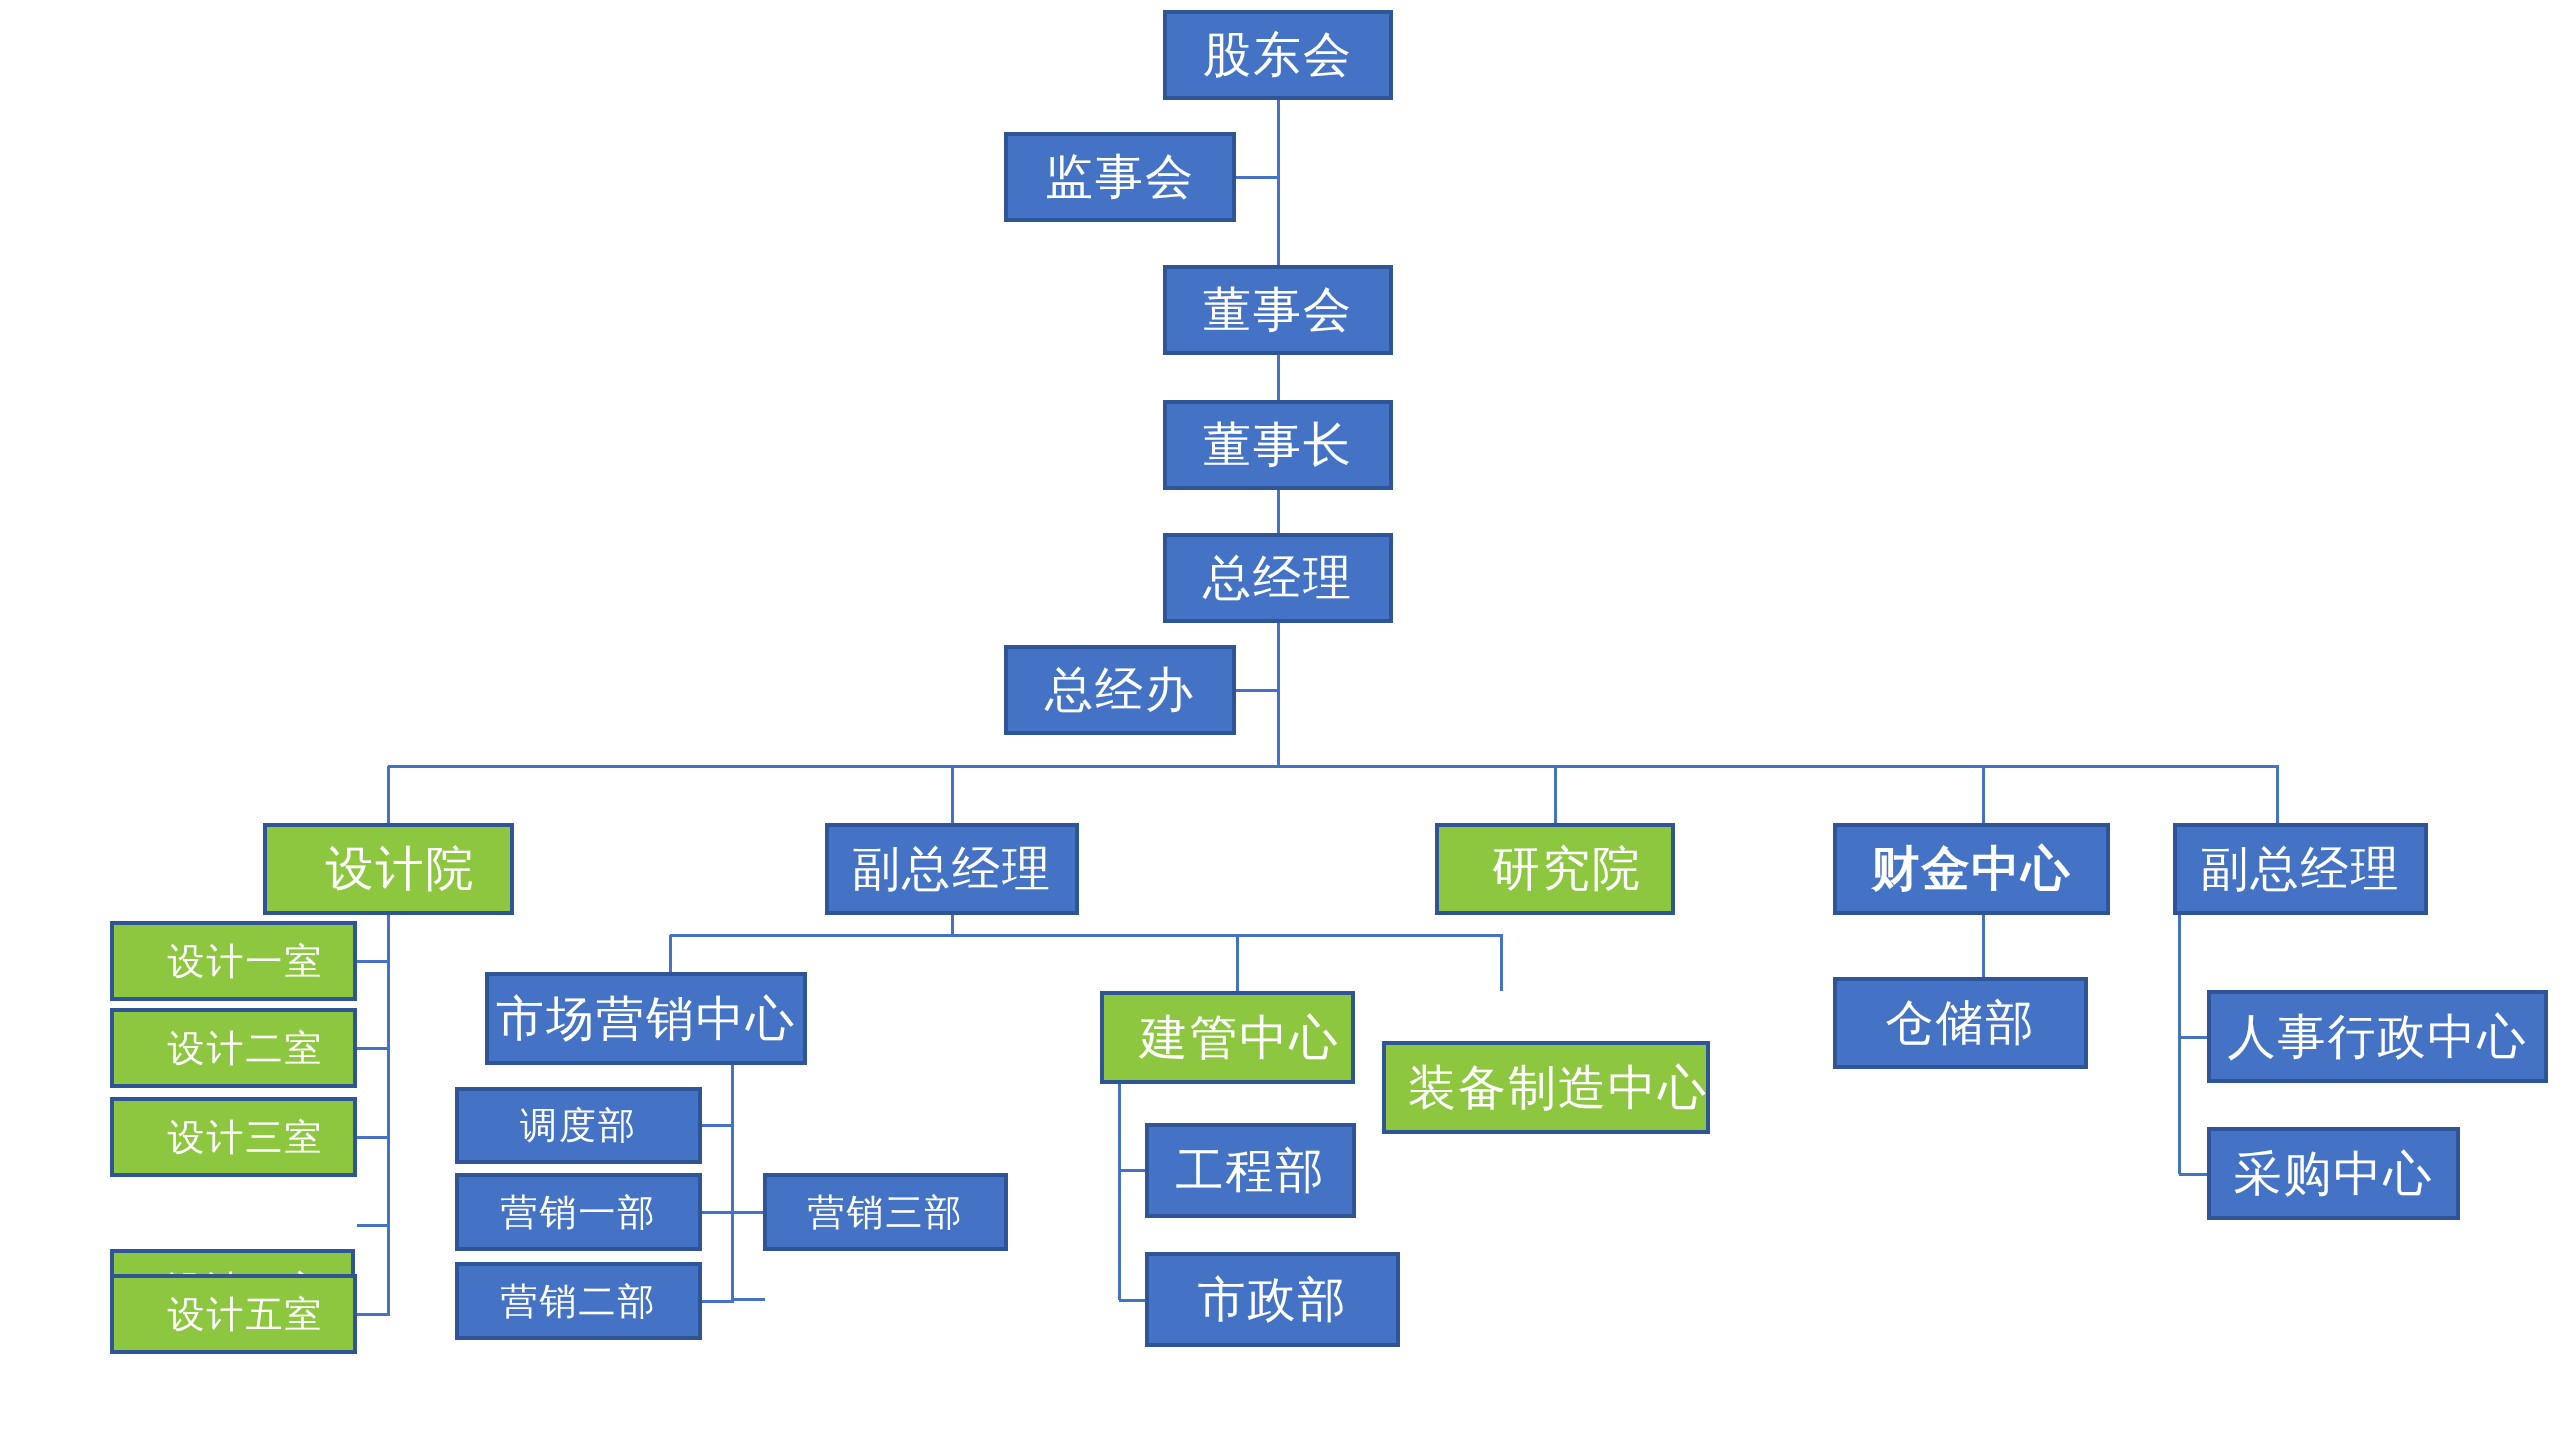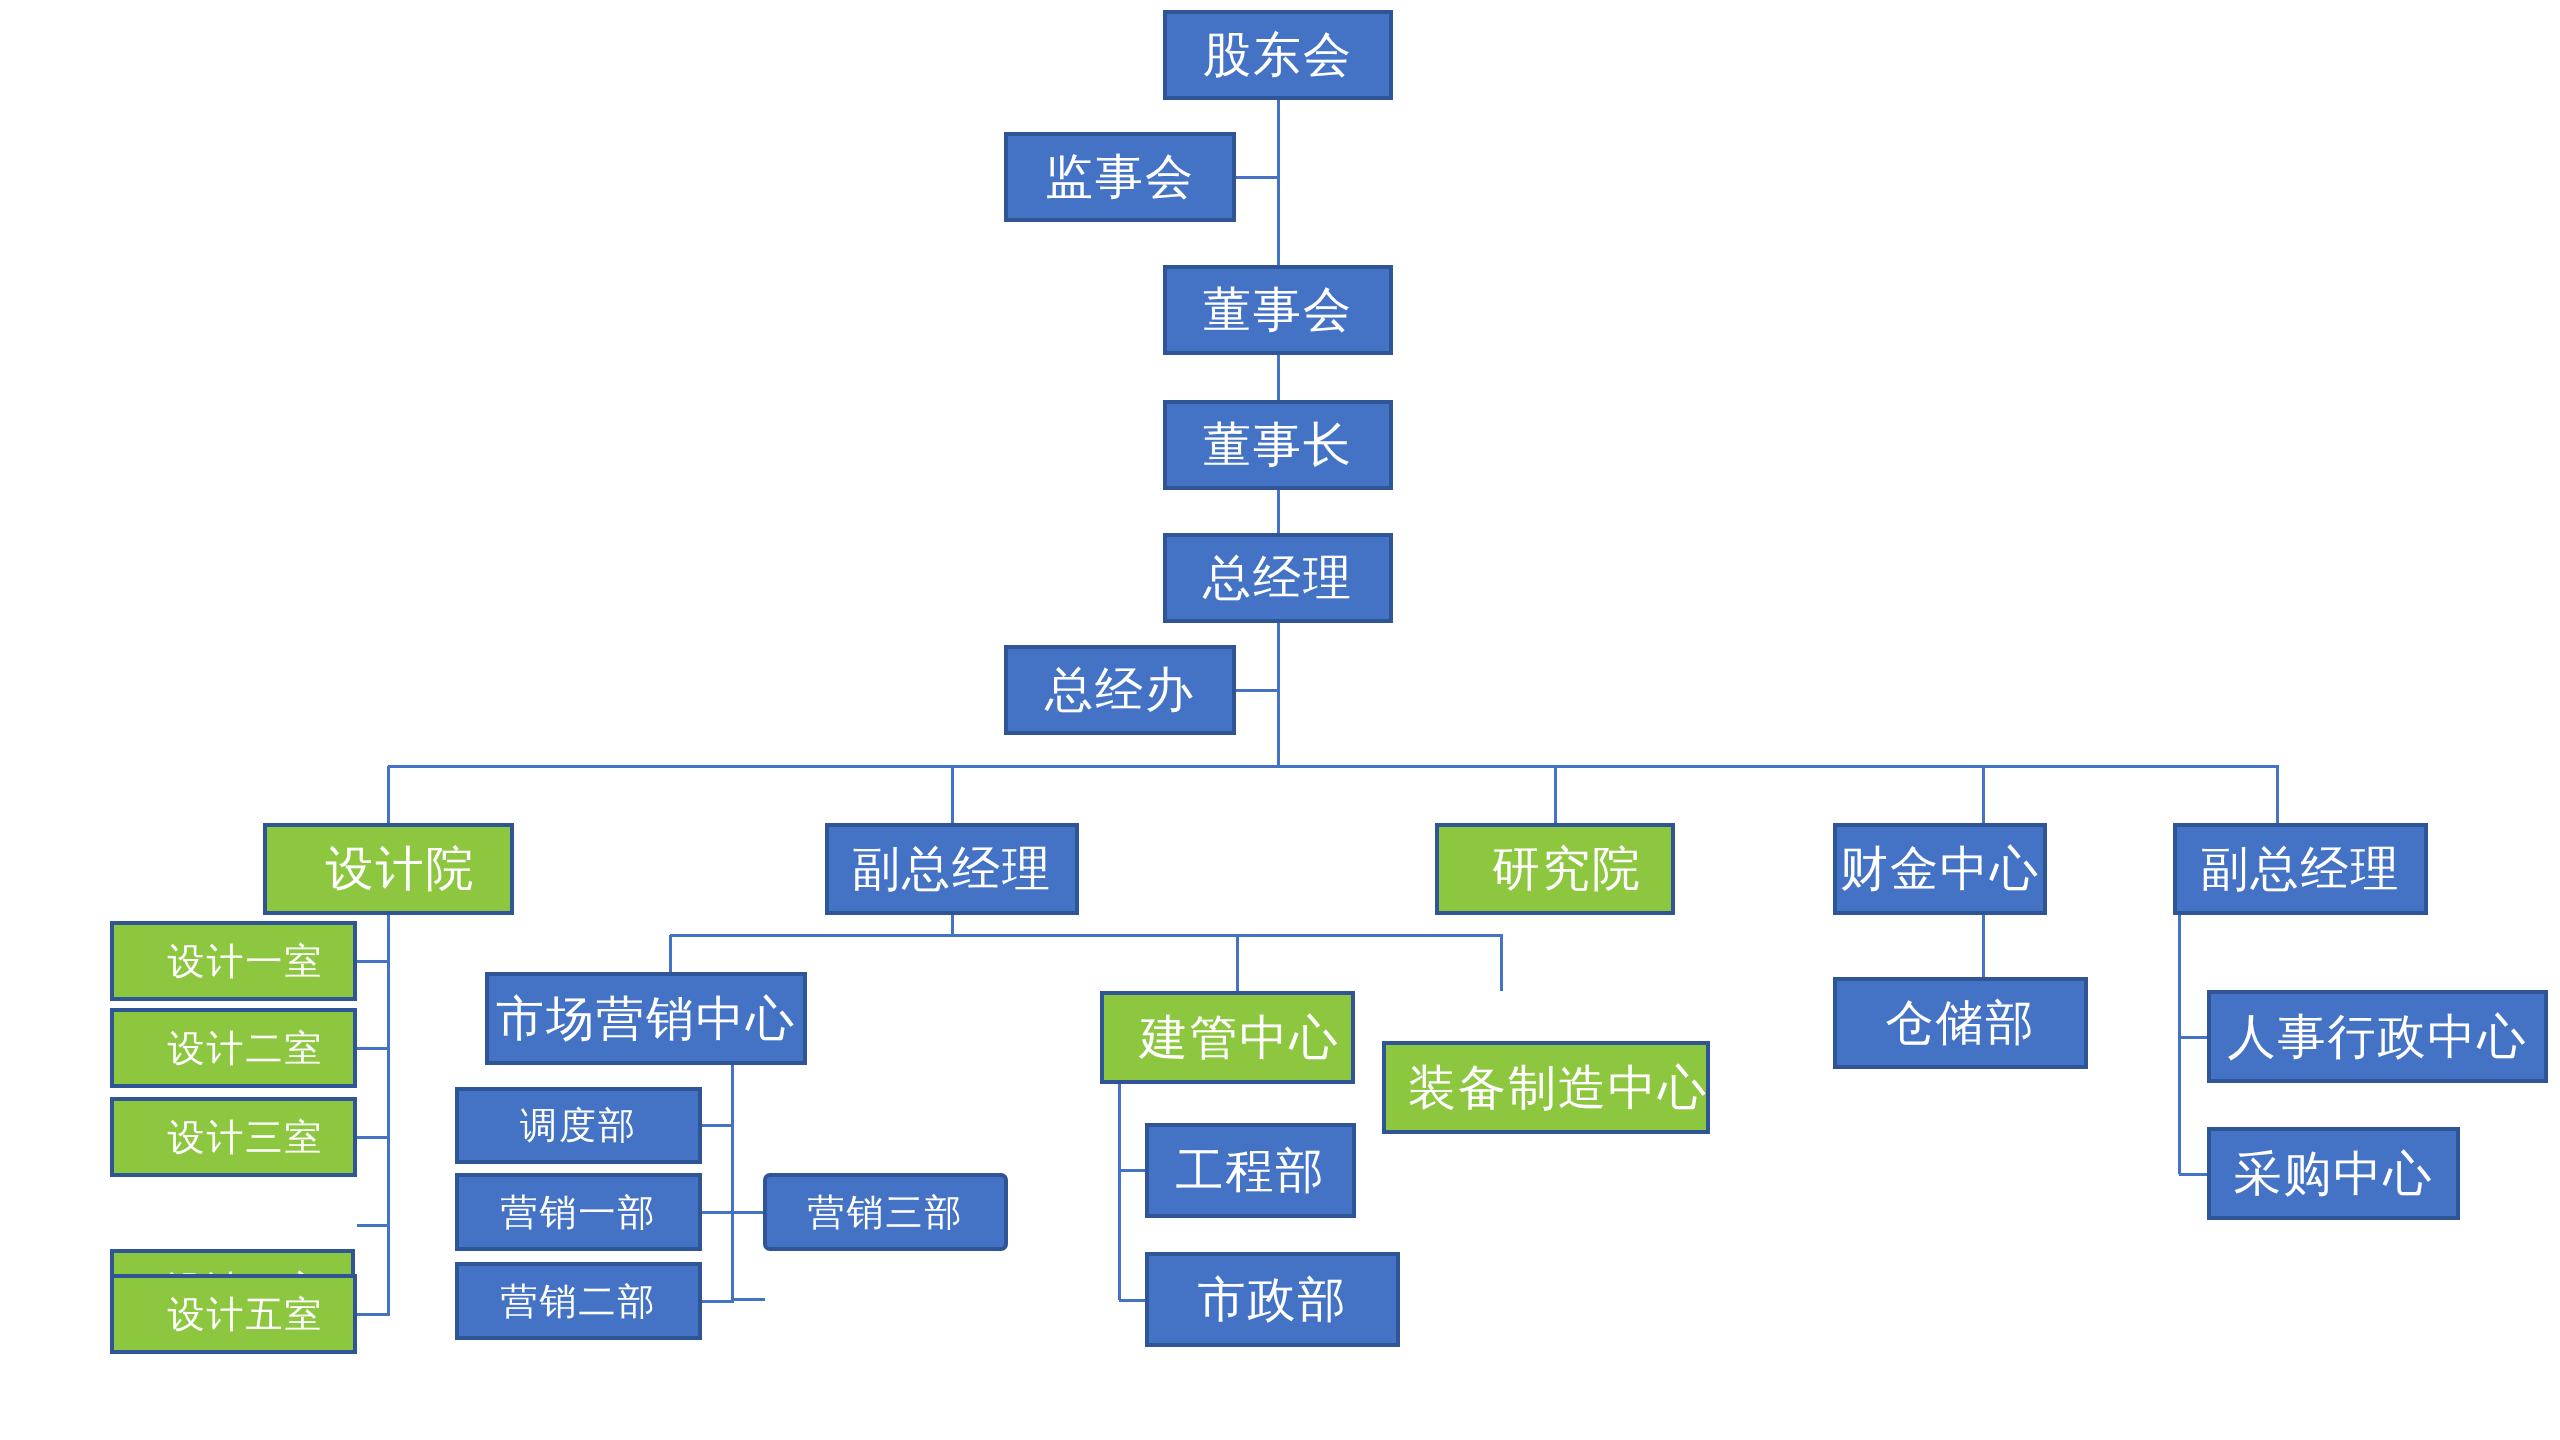--- a/index.html
+++ b/index.html
@@ -114,39 +114,39 @@
     </div>
     <div class="org-node blue small" style="left: 455px; top: 1087px; width: 247px; height: 77px;">
       <span>调度部</span>
     </div>
     <div class="org-node blue small" style="left: 455px; top: 1173px; width: 247px; height: 78px;">
       <span>营销一部</span>
     </div>
     <div class="org-node blue small" style="left: 455px; top: 1262px; width: 247px; height: 78px;">
       <span>营销二部</span>
     </div>
-    <div class="org-node blue small" style="left: 763px; top: 1173px; width: 245px; height: 78px; border-radius: 7px;">
+    <div class="org-node blue small" style="left: 763px; top: 1173px; width: 245px; height: 78px;">
       <span>营销三部</span>
     </div>
     <div class="org-node green" style="left: 1100px; top: 991px; width: 255px; height: 93px;">
       <span>建管中心</span>
     </div>
     <div class="org-node blue" style="left: 1145px; top: 1123px; width: 211px; height: 95px;">
       <span>工程部</span>
     </div>
     <div class="org-node blue" style="left: 1145px; top: 1252px; width: 255px; height: 95px;">
       <span>市政部</span>
     </div>
     <div class="org-node green" style="left: 1382px; top: 1041px; width: 328px; height: 93px;">
       <span>装备制造中心</span>
     </div>
     <div class="org-node green" style="left: 1435px; top: 823px; width: 240px; height: 92px;">
       <span>研究院</span>
     </div>
-    <div class="org-node blue" style="left: 1833px; top: 823px; width: 214px; height: 92px;">
+    <div class="org-node blue" style="left: 1833px; top: 823px; width: 277px; height: 92px; font-weight: bold;">
       <span>财金中心</span>
     </div>
     <div class="org-node blue" style="left: 1833px; top: 977px; width: 255px; height: 92px;">
       <span>仓储部</span>
     </div>
     <div class="org-node blue" style="left: 2173px; top: 823px; width: 255px; height: 92px;">
       <span>副总经理</span>
     </div>
     <div class="org-node blue" style="left: 2207px; top: 990px; width: 341px; height: 93px;">
       <span>人事行政中心</span>

